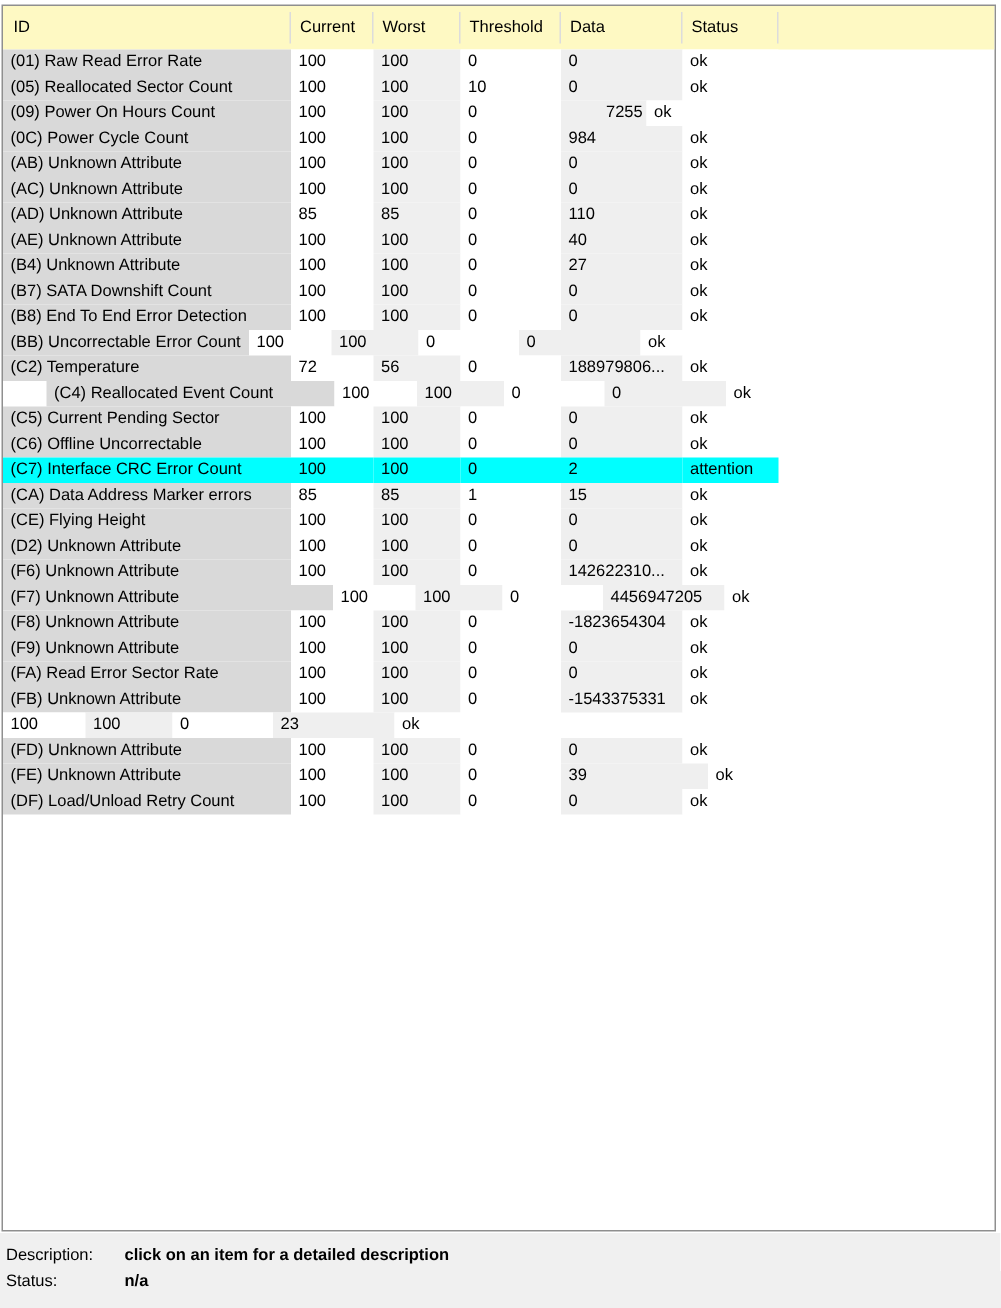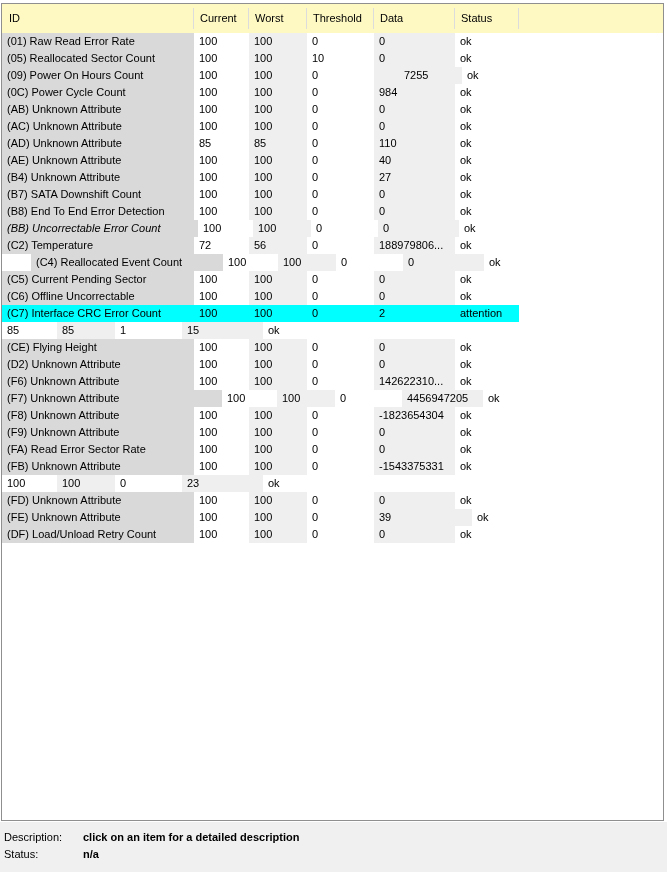--- a/index.html
+++ b/index.html
@@ -119,21 +119,21 @@
           <div class="cell col-worst" style="width: 58px;">100</div>
           <div class="cell col-threshold" style="width: 67px;">10</div>
           <div class="cell col-data" style="width: 81px;">0</div>
           <div class="cell col-status" style="width: 64px;">ok</div>
         </div>
         <div class="table-row">
           <div class="cell col-id" style="width: 192px;">(09) Power On Hours Count</div>
           <div class="cell col-current" style="width: 55px;">100</div>
           <div class="cell col-worst" style="width: 58px;">100</div>
           <div class="cell col-threshold" style="width: 67px;">0</div>
-          <div class="cell col-data" style="width: 88px; padding-left: 30px;">7255</div>
+          <div class="cell col-data" style="width: 57px; padding-left: 30px;">7255</div>
           <div class="cell col-status" style="width: 64px;">ok</div>
         </div>
         <div class="table-row">
           <div class="cell col-id" style="width: 192px;">(0C) Power Cycle Count</div>
           <div class="cell col-current" style="width: 55px;">100</div>
           <div class="cell col-worst" style="width: 58px;">100</div>
           <div class="cell col-threshold" style="width: 67px;">0</div>
           <div class="cell col-data" style="width: 81px;">984</div>
           <div class="cell col-status" style="width: 64px;">ok</div>
         </div>
@@ -187,21 +187,21 @@
         </div>
         <div class="table-row">
           <div class="cell col-id" style="width: 192px;">(B8) End To End Error Detection</div>
           <div class="cell col-current" style="width: 55px;">100</div>
           <div class="cell col-worst" style="width: 58px;">100</div>
           <div class="cell col-threshold" style="width: 67px;">0</div>
           <div class="cell col-data" style="width: 81px;">0</div>
           <div class="cell col-status" style="width: 64px;">ok</div>
         </div>
         <div class="table-row">
-          <div class="cell col-id" style="width: 196px; font-style: italic;">(BB) Uncorrectable Error Count</div>
+          <div class="cell col-id" style="width: 164px;">(BB) Uncorrectable Error Count</div>
           <div class="cell col-current" style="width: 55px;">100</div>
           <div class="cell col-worst" style="width: 58px;">100</div>
           <div class="cell col-threshold" style="width: 67px;">0</div>
           <div class="cell col-data" style="width: 81px;">0</div>
           <div class="cell col-status" style="width: 64px;">ok</div>
         </div>
         <div class="table-row">
           <div class="cell col-id" style="width: 192px;">(C2) Temperature</div>
           <div class="cell col-current" style="width: 55px;">72</div>
           <div class="cell col-worst" style="width: 58px;">56</div>
@@ -235,20 +235,21 @@
         </div>
         <div class="table-row highlighted">
           <div class="cell col-id" style="width: 192px;">(C7) Interface CRC Error Count</div>
           <div class="cell col-current" style="width: 55px;">100</div>
           <div class="cell col-worst" style="width: 58px;">100</div>
           <div class="cell col-threshold" style="width: 67px;">0</div>
           <div class="cell col-data" style="width: 81px;">2</div>
           <div class="cell col-status" style="width: 64px;">attention</div>
         </div>
         <div class="table-row">
+          <div class="cell col-id" style="width: 192px;">(CA) Data Address Marker errors</div>
           <div class="cell col-current" style="width: 55px;">85</div>
           <div class="cell col-worst" style="width: 58px;">85</div>
           <div class="cell col-threshold" style="width: 67px;">1</div>
           <div class="cell col-data" style="width: 81px;">15</div>
           <div class="cell col-status" style="width: 64px;">ok</div>
         </div>
         <div class="table-row">
           <div class="cell col-id" style="width: 192px;">(CE) Flying Height</div>
           <div class="cell col-current" style="width: 55px;">100</div>
           <div class="cell col-worst" style="width: 58px;">100</div>

